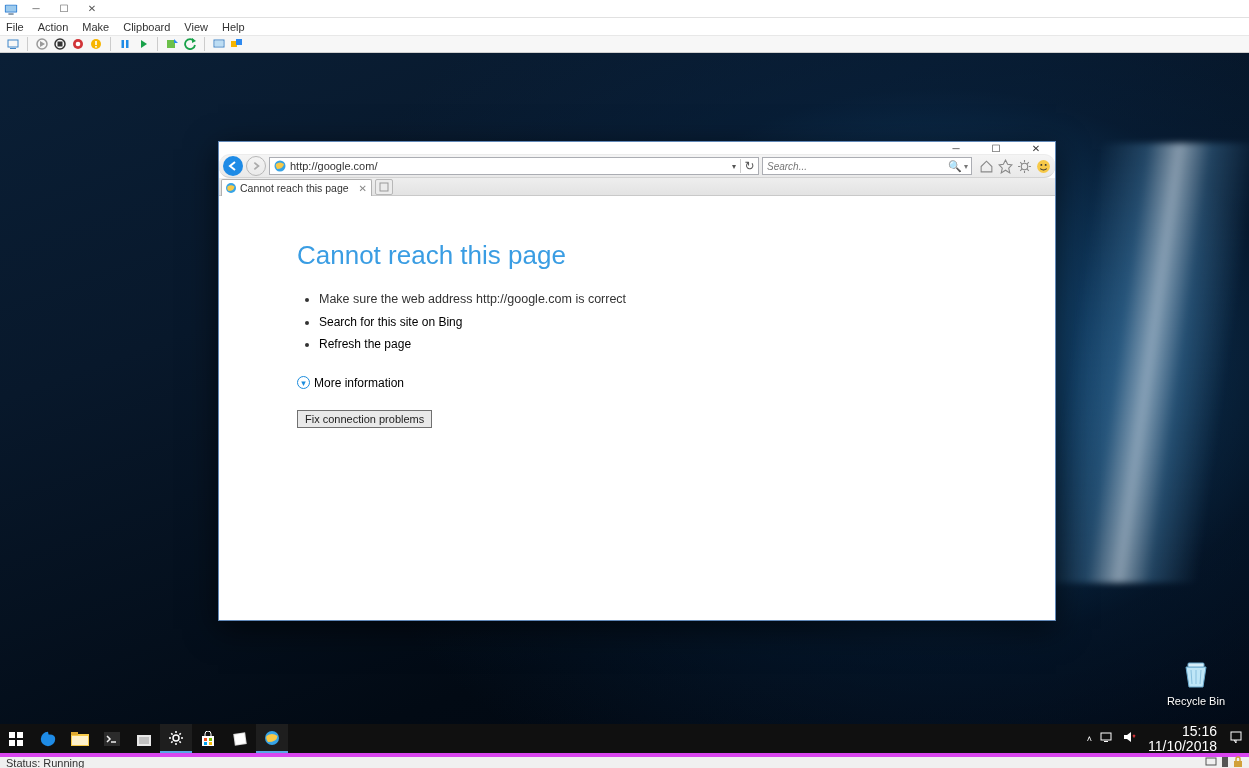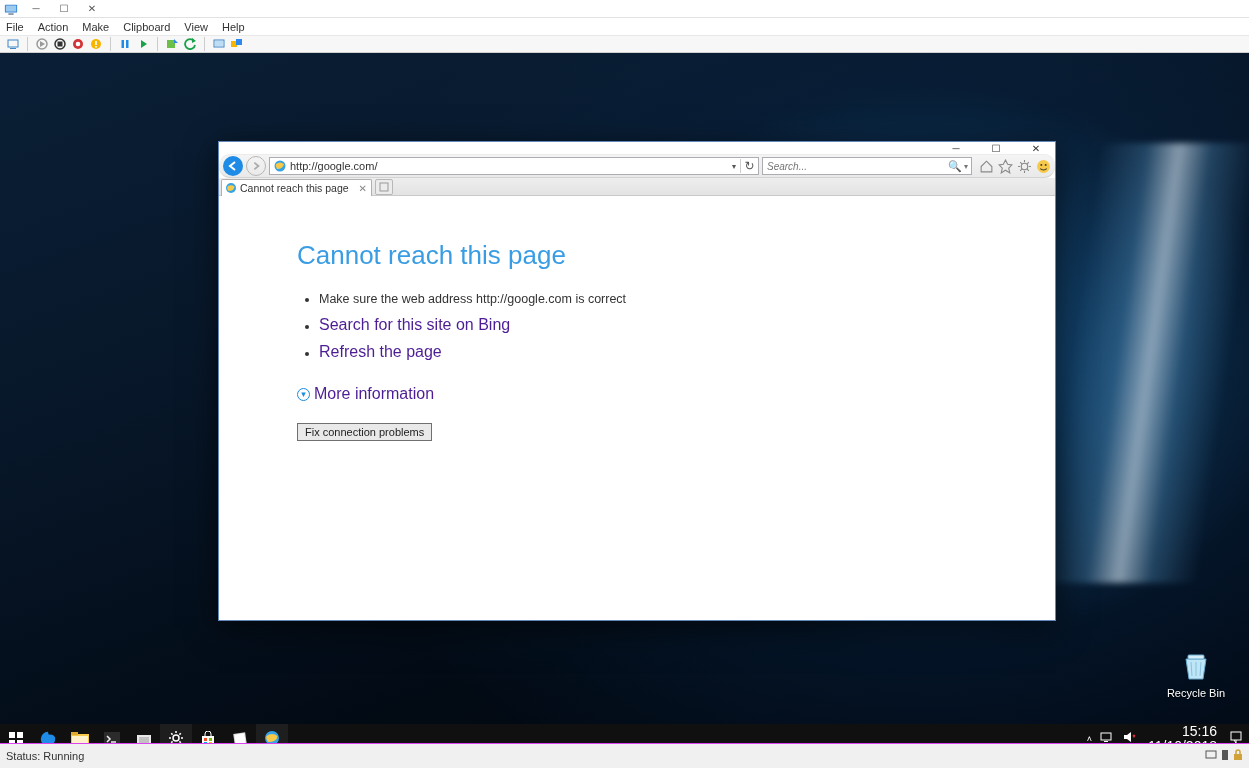--- a/index.html
+++ b/index.html
@@ -13,29 +13,29 @@
 .host-titlebar .win-controls div { width: 28px; height: 18px; display: flex; align-items: center; justify-content: center; color: #555; font-size: 10px; }
 
 .host-menubar { height: 17px; background: #fff; display: flex; align-items: center; font-size: 11px; color: #333; padding-left: 6px; gap: 14px; }
 .host-menubar span { cursor: default; }
 
 .host-toolbar { height: 18px; background: #f7f7f7; border-top: 1px solid #e8e8e8; border-bottom: 1px solid #d0d0d0; display: flex; align-items: center; padding-left: 6px; gap: 4px; }
 .tb-sep { width: 1px; height: 14px; background: #ccc; margin: 0 3px; }
 .tb-btn { width: 14px; height: 14px; display: inline-flex; align-items: center; justify-content: center; border-radius: 2px; }
 .tb-btn svg { width: 12px; height: 12px; }
 
-.host-statusbar { position: absolute; bottom: 0; left: 0; right: 0; height: 25px; background: #f0f0f0; border-top: 1px solid #d946ef; font-size: 11px; color: #333; display: flex; align-items: center; padding: 0 6px; }
+.host-statusbar { position: absolute; bottom: 0; left: 0; right: 0; height: 15px; background: #f0f0f0; border-top: 4px solid #d946ef; font-size: 11px; color: #333; display: flex; align-items: center; padding: 0 6px; }
 .host-statusbar .right { margin-left: auto; display:flex; align-items:center; gap:4px; }
 
 
 .vm-screen { position: absolute; top: 53px; left: 0; right: 0; bottom: 15px; background: #010916; overflow: hidden; }
 .vm-wall { position: absolute; inset: 0; background: radial-gradient(ellipse 900px 700px at 75% 45%, rgba(38,136,214,0.55), rgba(8,38,70,0.4) 40%, transparent 70%), linear-gradient(160deg, #0a1f36 0%, #08182b 30%, #020a14 70%, #010610 100%); }
 .vm-wall::after { content:""; position:absolute; right:20px; top:90px; width:160px; height:440px; background: linear-gradient(90deg, transparent 0%, rgba(120,200,255,0.35) 30%, rgba(220,240,255,0.85) 50%, rgba(120,200,255,0.35) 70%, transparent 100%); filter: blur(3px); transform: skewX(-8deg); opacity:0.7; }
 
-.recycle { position: absolute; right: 24px; bottom: 54px; text-align: center; color: #fff; font-size: 11px; text-shadow: 0 1px 2px #000; }
+.recycle { position: absolute; right: 24px; bottom: 46px; text-align: center; color: #fff; font-size: 11px; text-shadow: 0 1px 2px #000; }
 .recycle .bin { width: 34px; height: 34px; margin: 0 auto 4px; }
 
 
 .taskbar { position: absolute; left: 0; right: 0; bottom: 0; height: 29px; background: #101010; display: flex; align-items: center; color: #fff; }
 .task-btn { width: 32px; height: 29px; display: flex; align-items: center; justify-content: center; }
 .task-btn.active { border-bottom: 2px solid #57a8e8; background: rgba(255,255,255,0.06); }
 .systray { margin-left: auto; display: flex; align-items: center; height: 29px; padding-right: 6px; gap: 8px; }
 .systray .clock { font-size: 14px; line-height: 1.05; text-align: right; padding: 0 4px; }
 .systray svg { width: 14px; height: 14px; }
 
@@ -61,21 +61,21 @@
 .ie-tabrow { height: 18px; background: linear-gradient(#eee,#e3e3e3); border-bottom: 1px solid #c9c9c9; display: flex; align-items: flex-end; padding-left: 2px; }
 .ie-tab { height: 17px; background: #fff; border: 1px solid #b0b0b0; border-bottom: 0; display: flex; align-items: center; font-size: 10.5px; color: #333; padding: 0 4px 0 3px; border-radius: 2px 2px 0 0; margin-bottom: -1px; }
 .ie-tab .tabico { width: 12px; height: 12px; margin-right: 3px; }
 .ie-tab .x { margin-left: 10px; color: #888; font-size: 10px; }
 .ie-newtab { width: 18px; height: 16px; border: 1px solid #b8b8b8; margin-left: 3px; display:flex; align-items:center; justify-content:center; font-size:9px; color:#888; background:#ececec; border-radius: 2px; }
 
 .ie-content { position: absolute; top: 54px; left: 0; right: 0; bottom: 0; background: #fff; padding: 44px 0 0 78px; }
 .err-h1 { font-size: 26px; font-weight: 300; color: #3a9de3; margin-bottom: 20px; }
 .err-ul { list-style: disc; margin-left: 22px; font-size: 12.5px; color: #333; }
 .err-ul li { margin-bottom: 5px; line-height: 1.4; }
-.err-ul a, .more-info { color: #4c1d95; text-decoration: none; font-size: 16px; text-align: center; }
+.err-ul a, .more-info { color: #000000; text-decoration: none; font-size: 12px; text-align: center; }
 .more-info-row { margin-top: 22px; display: flex; align-items: center; gap: 4px; }
 .more-info-row .chev { width: 13px; height: 13px; border: 1px solid #1b8cdd; border-radius: 50%; display: inline-flex; align-items: center; justify-content: center; color: #1b8cdd; font-size: 9px; }
 .fix-btn { margin-top: 20px; font-size: 11px; padding: 2px 7px; border: 1px solid #707070; background: #e9e9e9; color: #222; cursor: pointer; text-align: center; }
 
 </style>
 </head>
 <body>
 
 <div class="host-titlebar">
   <span class="host-icon">

